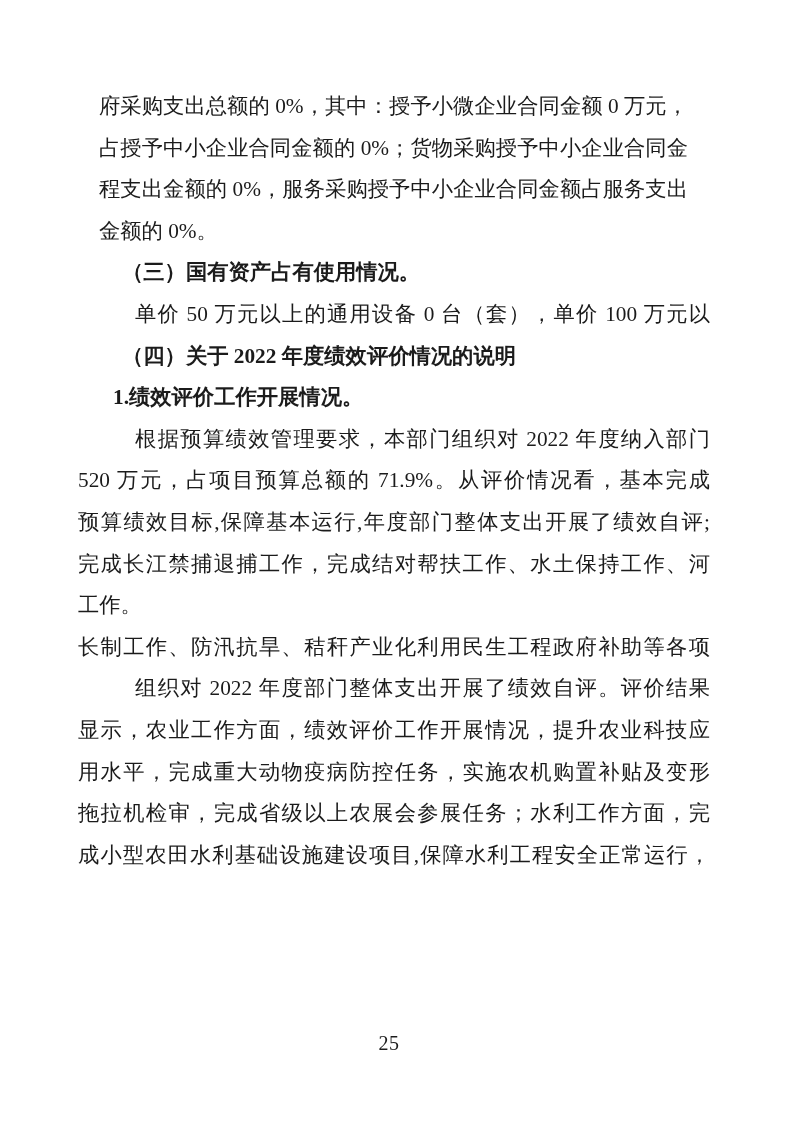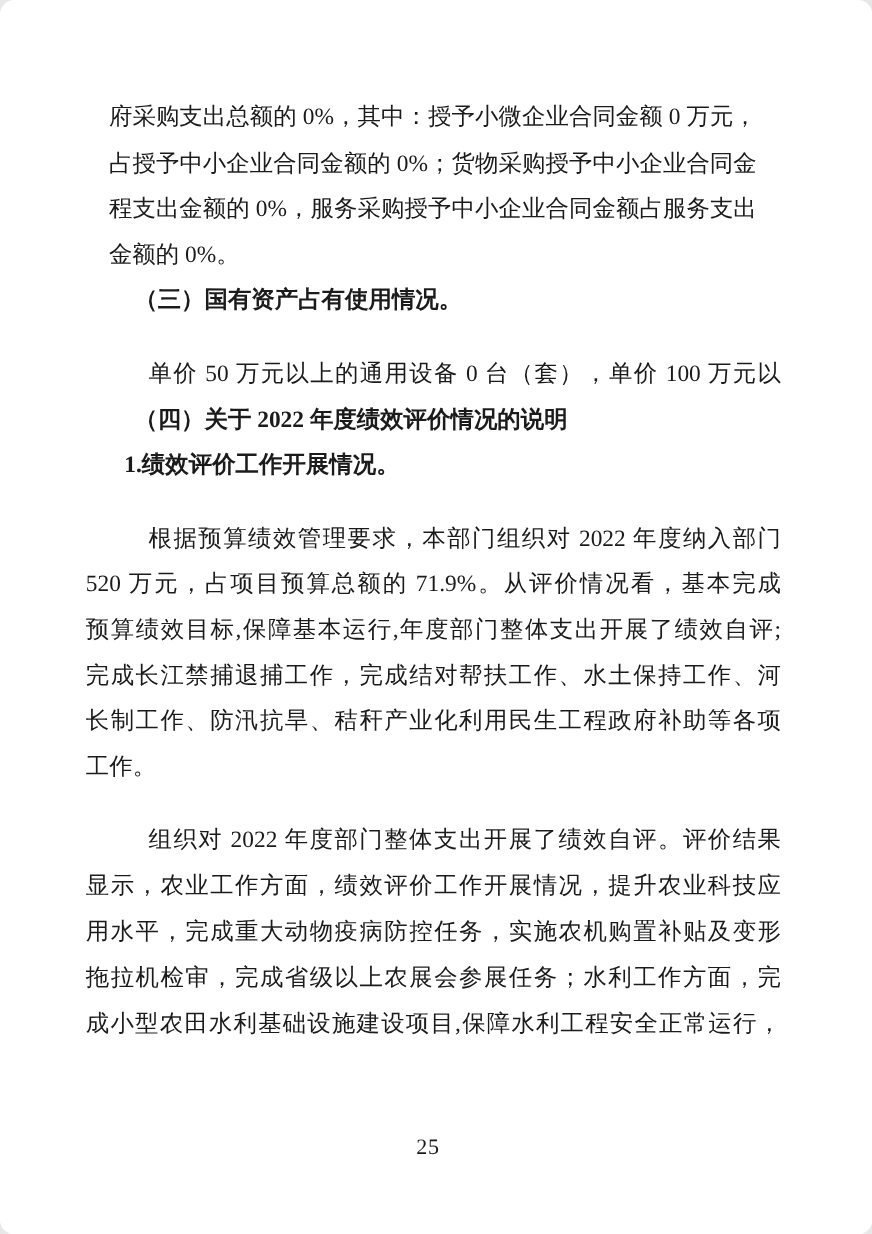--- a/index.html
+++ b/index.html
@@ -4,42 +4,41 @@
 <style>
   html,body{margin:0;padding:0;background:#e8e8e8;}
   .page{
     position:relative;
     width:793px;height:1122px;
     margin:0 auto;
     background:#ffffff;
     font-family:"Liberation Serif","DejaVu Serif",serif;
     color:#1b1b1b;
     overflow:hidden;
-    border-radius:13px;
   }
   .content{
     position:absolute;
     left:78px;top:86px;
     width:632px;
   }
   .ln{
     font-size:21.3px;
     line-height:41.6px;
     text-align:justify;
     text-align-last:justify;
     white-space:normal;
   }
   .ln.end{text-align-last:left;}
   
   .p-cont .ln{padding-left:21px;padding-right:22px;}
   
   .h{font-weight:700;text-indent:44px;}
   .h.sub{text-indent:35px;}
   
-  .ind{text-indent:57px;margin-top:25px;}
+  .ind{text-indent:57px;}
   .pagenum{
     position:absolute;
     left:0;right:15px;top:1032px;
     text-align:center;
     font-size:20px;
     letter-spacing:0.5px;
     color:#1b1b1b;
   }
 </style>
 </head>
@@ -69,22 +68,22 @@
 
     <div class="para">
       <div class="ln h sub end">1.绩效评价工作开展情况。</div>
     </div>
 
     <div class="para">
       <div class="ln ind">根据预算绩效管理要求，本部门组织对 2022 年度纳入部门</div>
       <div class="ln">520 万元，占项目预算总额的 71.9%。从评价情况看，基本完成</div>
       <div class="ln">预算绩效目标,保障基本运行,年度部门整体支出开展了绩效自评;</div>
       <div class="ln">完成长江禁捕退捕工作，完成结对帮扶工作、水土保持工作、河</div>
+      <div class="ln end">工作。</div>
       <div class="ln">长制工作、防汛抗旱、秸秆产业化利用民生工程政府补助等各项</div>
-      <div class="ln end">工作。</div>
     </div>
 
     <div class="para">
       <div class="ln ind">组织对 2022 年度部门整体支出开展了绩效自评。评价结果</div>
       <div class="ln">显示，农业工作方面，绩效评价工作开展情况，提升农业科技应</div>
       <div class="ln">用水平，完成重大动物疫病防控任务，实施农机购置补贴及变形</div>
       <div class="ln">拖拉机检审，完成省级以上农展会参展任务；水利工作方面，完</div>
       <div class="ln">成小型农田水利基础设施建设项目,保障水利工程安全正常运行，</div>
     </div>
 

